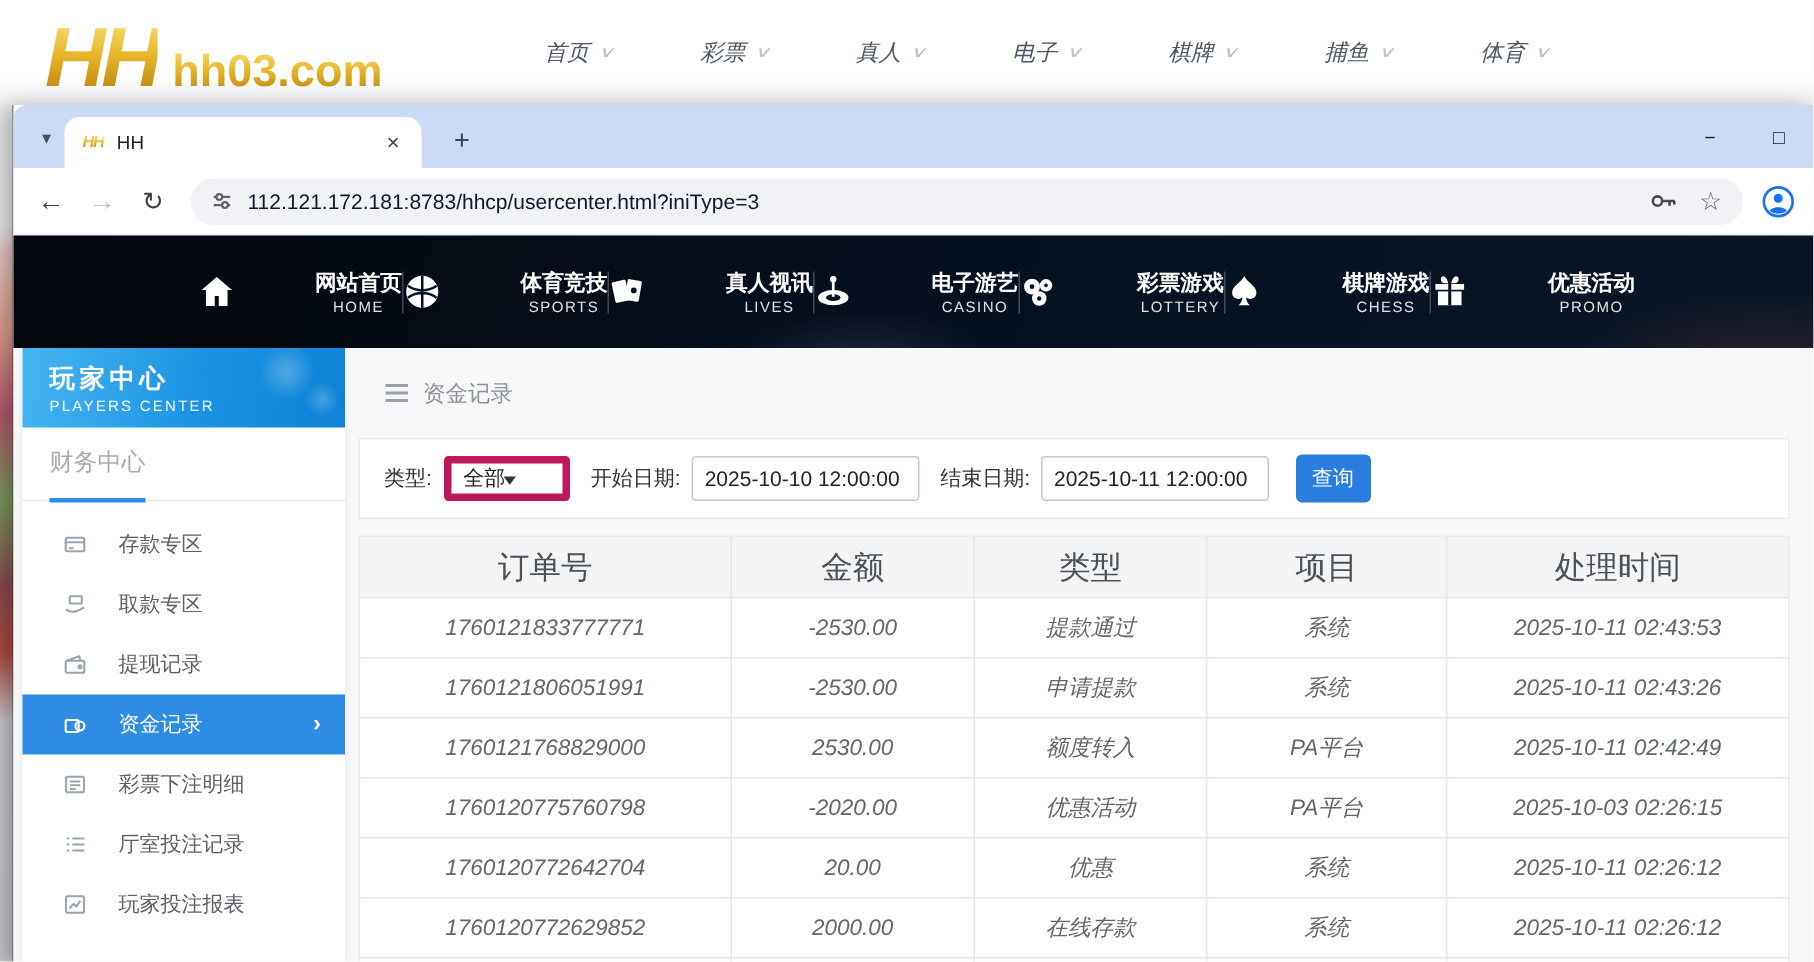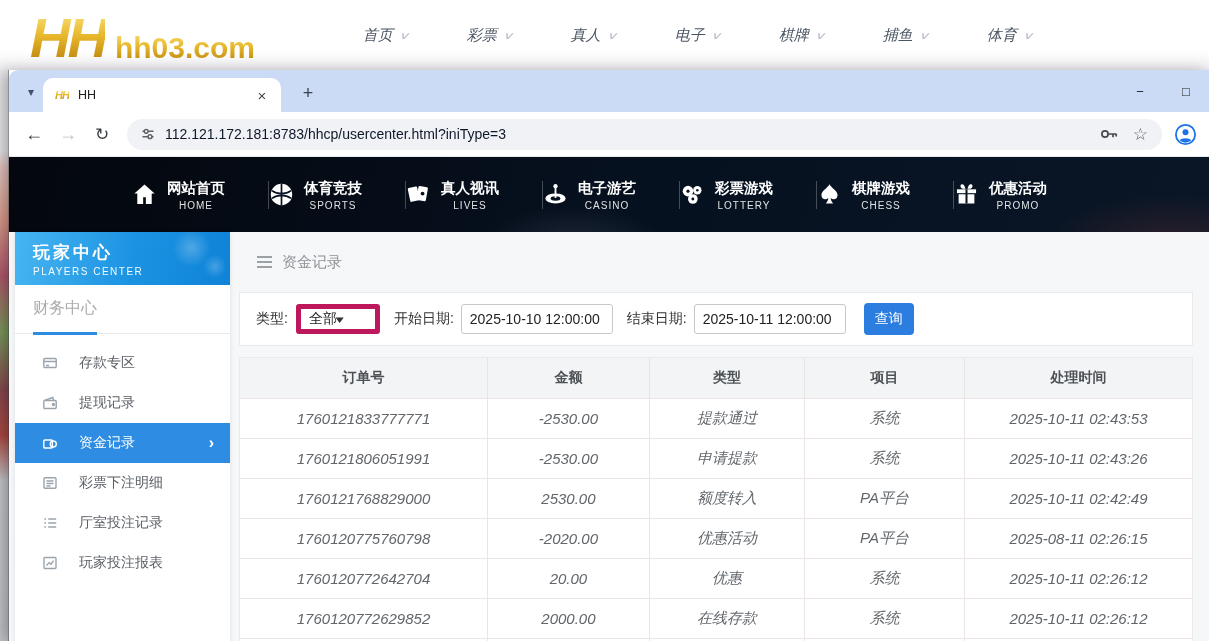--- a/index.html
+++ b/index.html
@@ -56,21 +56,21 @@
   .avatar-btn { margin:0 12px 0 2px; cursor:pointer; display:flex; }
 
   
   .page { position:relative; height:484px; background:#f6f7f8; }
 
   .game-nav { height:75px; display:flex; padding-left:122px; align-items:center;
     background:
       radial-gradient(130px 60px at 47% 120%, rgba(150,160,185,.16), rgba(0,0,0,0) 70%),
       radial-gradient(180px 70px at 97% 115%, rgba(160,70,60,.22), rgba(0,0,0,0) 70%),
       linear-gradient(104deg,#04070d 0%,#061120 55%,#0a1626 100%); }
-  .gnav-item { width:137px; height:100%; display:flex; align-items:center; justify-content:flex-start;
+  .gnav-item { width:137px; height:100%; display:flex; align-items:center; justify-content:space-between;
     gap:9px; cursor:pointer; position:relative; }
   .gnav-item + .gnav-item::before { content:""; position:absolute; left:0; top:24px; height:28px;
     width:1px; background:rgba(255,255,255,.25); }
   .gnav-text { display:flex; flex-direction:column; align-items:center; }
   .gnav-zh { color:#fff; font-size:14.5px; font-weight:700; white-space:nowrap; }
   .gnav-en { color:rgba(255,255,255,.88); font-size:10px; letter-spacing:1px; margin-top:2px; }
   .gnav-icon { width:27px; height:27px; flex:0 0 auto; }
 
   
   .sidebar { position:absolute; left:6px; top:75px; width:215px; bottom:0; background:#fff;
@@ -108,21 +108,21 @@
     font-size:14px; color:#222; cursor:pointer; }
   .f-select .sel-arrow { font-size:11px; color:#333; transform:scaleX(1.5); }
   .f-input { width:152px; height:30px; border:1px solid #c4c9cd; border-radius:3px; padding:0 8px;
     font-size:14px; color:#222; margin-left:7px; font-family:"Liberation Sans",sans-serif; }
   .gap-lg { margin-left:14px; }
   .query-btn { width:50px; height:32px; background:#2b7de0; border:none; border-radius:4px;
     color:#fff; font-size:14px; margin-left:18px; cursor:pointer; }
 
   .table-panel { margin-top:11px; background:#fff; border:1px solid #e8eaec; border-bottom:none; }
   table { width:100%; border-collapse:collapse; table-layout:fixed; }
-  th { height:40px; background:#f3f4f5; font-size:14px; font-weight:700; color:#4c5156;
+  th { height:40px; background:#f3f4f5; font-size:21px; font-weight:400; color:#4c5156;
     border:1px solid #e8e4e4; border-top:none; text-align:center; }
   td { height:40px; font-size:15px; color:#61666b; border:1px solid #ece5e5; text-align:center;font-style:italic; }
   th:first-child, td:first-child { border-left:none; }
   th:last-child, td:last-child { border-right:none; }
   .col-order { width:26%; } .col-amount { width:17%; } .col-type { width:16.3%; }
   .col-item { width:16.8%; } .col-time { width:23.9%; }
 </style>
 </head>
 <body>
 
@@ -305,20 +305,29 @@
               <svg width="16" height="16" viewBox="0 0 16 16" fill="none" stroke="currentColor" stroke-width="1.4">
                 <rect x="1.8" y="3.5" width="12.4" height="9" rx="1"></rect>
                 <path d="M1.8 6.5h12.4M4 10.5h3"></path>
               </svg>
             </span>
           <span>存款专区</span>
         </div>
         <div class="sb-item">
           <span class="sb-icon">
               <svg width="16" height="16" viewBox="0 0 16 16" fill="none" stroke="currentColor" stroke-width="1.4">
+                <rect x="4.5" y="2.5" width="8" height="4.8" rx=".5"></rect>
+                <path d="M1.8 11.3c2.6 1.8 6.1 1.9 9.1.4l3.3-1.8"></path>
+              </svg>
+            </span>
+          <span>取款专区</span>
+        </div>
+        <div class="sb-item">
+          <span class="sb-icon">
+              <svg width="16" height="16" viewBox="0 0 16 16" fill="none" stroke="currentColor" stroke-width="1.4">
                 <path d="M2.5 5.5l8.3-3 .9 3"></path>
                 <rect x="1.8" y="5.5" width="12.4" height="8" rx="1"></rect>
                 <circle cx="11.4" cy="9.5" r="1"></circle>
               </svg>
             </span>
           <span>提现记录</span>
         </div>
         <div class="sb-item selected">
           <span class="sb-icon">
               <svg width="16" height="16" viewBox="0 0 16 16" fill="none" stroke="currentColor" stroke-width="1.4">
@@ -415,21 +424,21 @@
               <td>2530.00</td>
               <td>额度转入</td>
               <td>PA平台</td>
               <td>2025-10-11 02:42:49</td>
             </tr>
             <tr>
               <td>1760120775760798</td>
               <td>-2020.00</td>
               <td>优惠活动</td>
               <td>PA平台</td>
-              <td>2025-08-11 02:26:15</td>
+              <td>2025-10-03 02:26:15</td>
             </tr>
             <tr>
               <td>1760120772642704</td>
               <td>20.00</td>
               <td>优惠</td>
               <td>系统</td>
               <td>2025-10-11 02:26:12</td>
             </tr>
             <tr>
               <td>1760120772629852</td>

